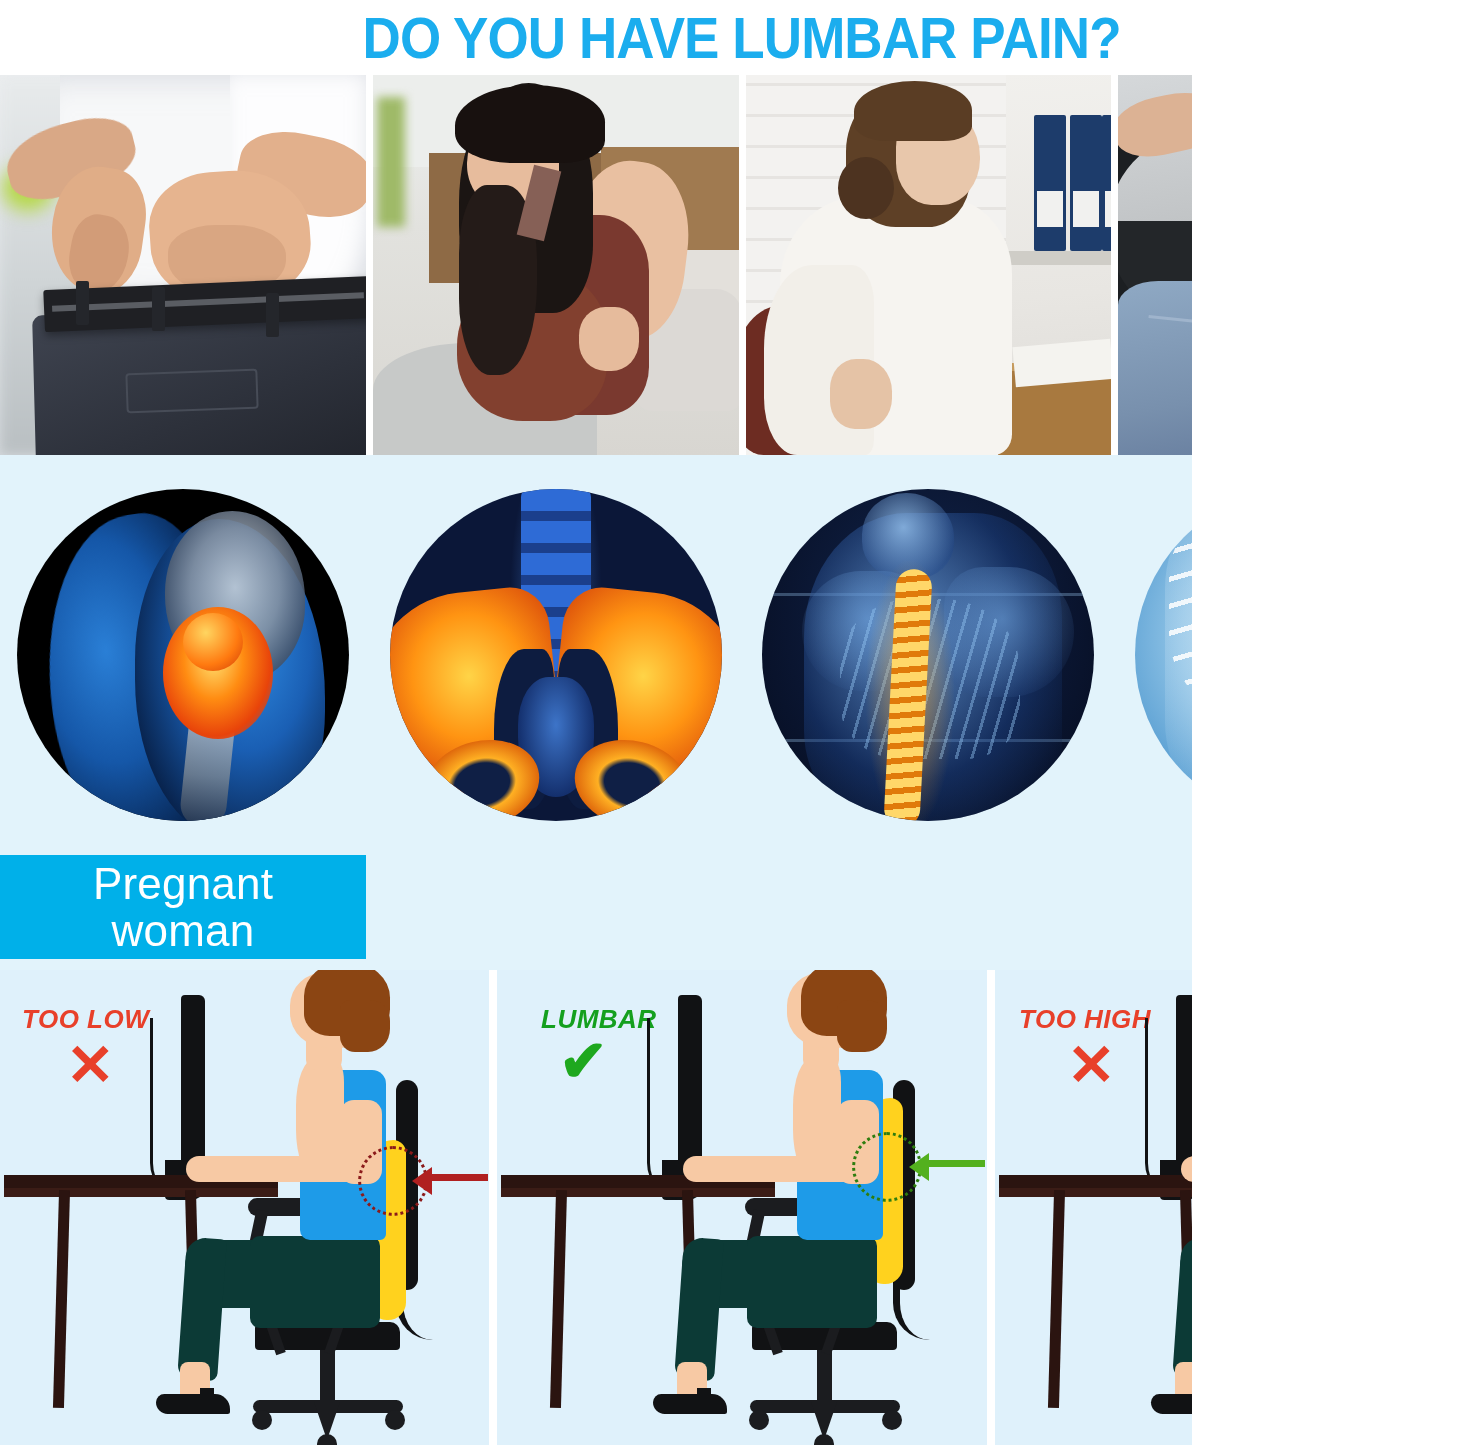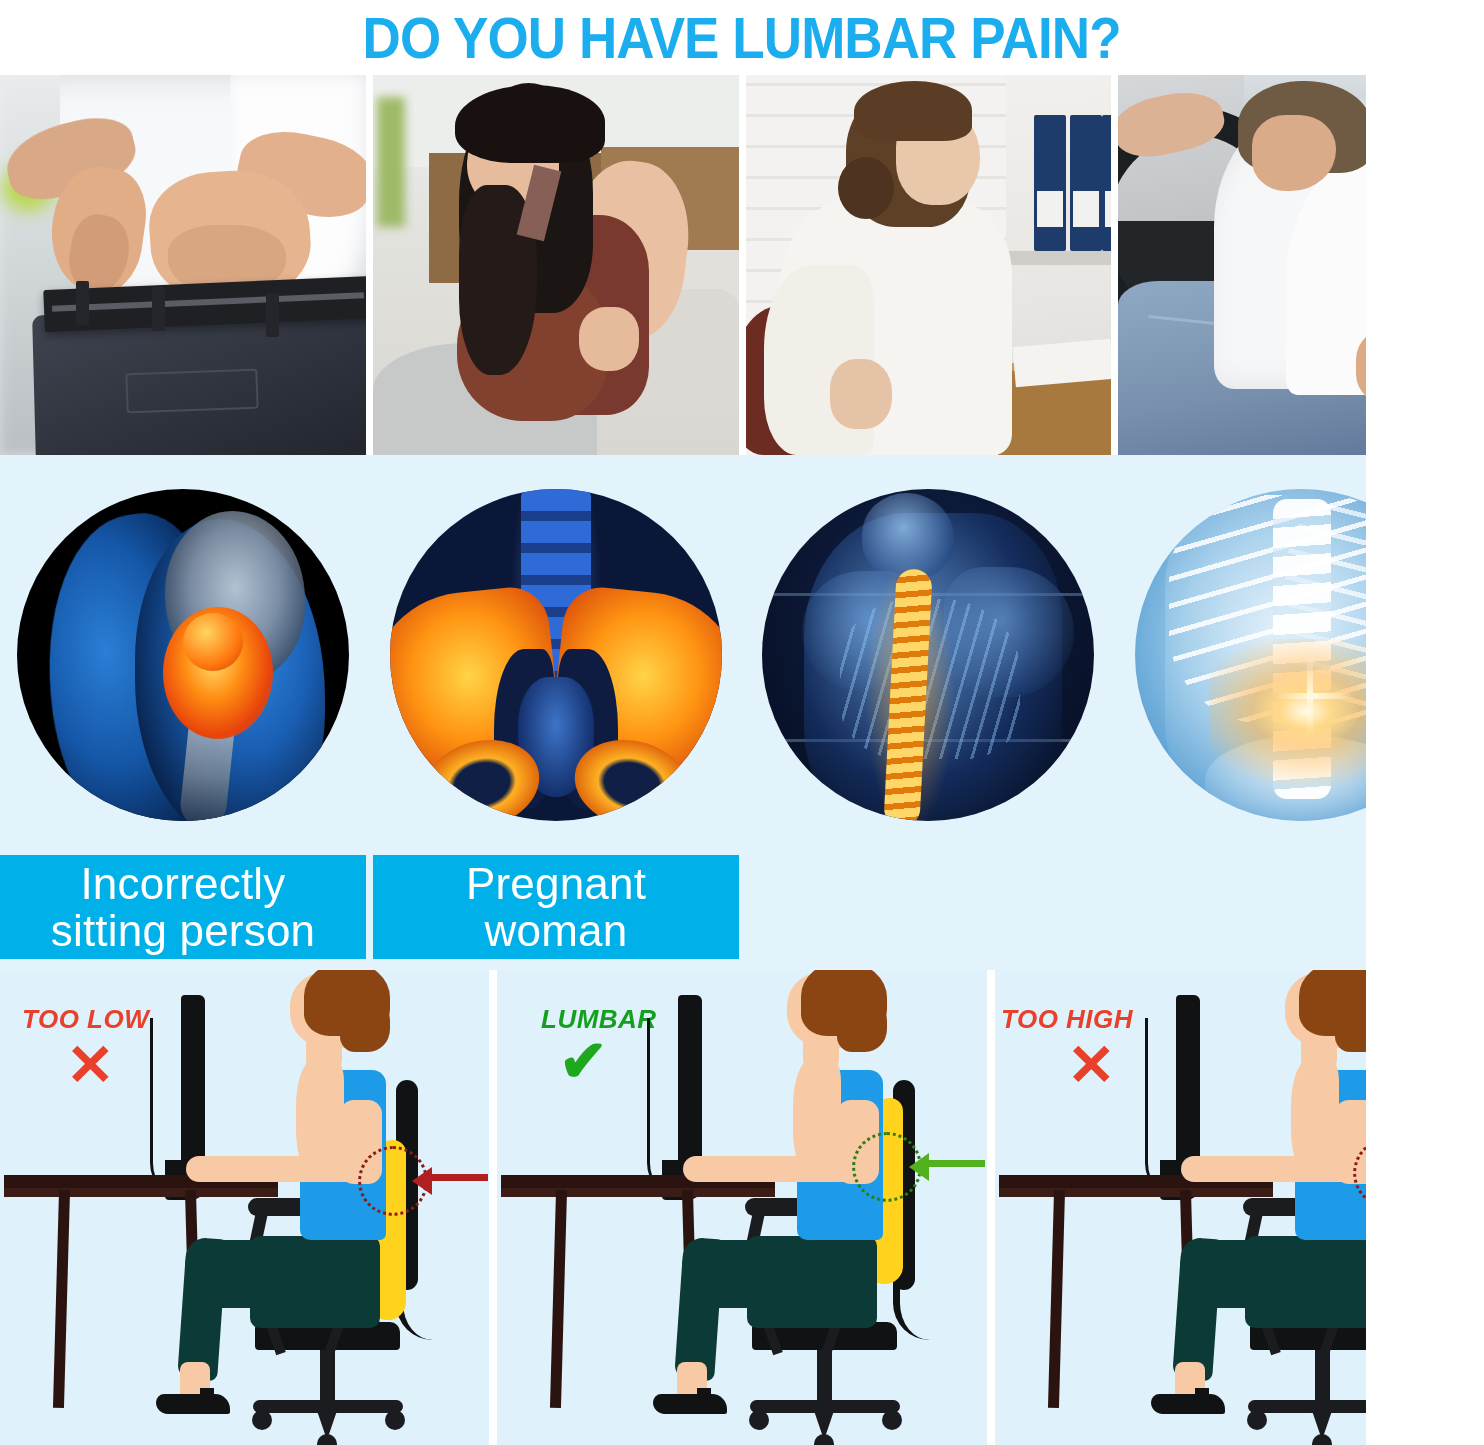--- a/index.html
+++ b/index.html
@@ -1,17 +1,17 @@
 <!DOCTYPE html>
 <html><head>
 <meta charset="utf-8">
 <style>
   html,body{margin:0;padding:0;background:#ffffff;}
   body{font-family:"Liberation Sans",sans-serif;}
-  .page{position:relative;width:1366px;height:1445px;background:#0c4a6e;overflow:hidden;}
+  .page{position:relative;width:1192px;height:1445px;background:#0c4a6e;overflow:hidden;}
 
   
   .title-bar{position:absolute;left:0;top:0;width:1484px;height:75px;background:#ffffff;
     display:flex;align-items:center;justify-content:center;}
   .title-text{font-family:"Liberation Sans",sans-serif;font-weight:bold;font-size:57px;
     letter-spacing:-1px;color:#1BADEE;white-space:nowrap;
     transform:scaleX(0.93);transform-origin:center;}
 
   
   .photo-row{position:absolute;left:0;top:75px;width:1484px;height:380px;background:#ffffff;
@@ -399,26 +399,20 @@
           <div class="c4-star"></div>
           <div class="c4-star2"></div>
       </div>
     </div>
 
   </div>
 
   <div class="label-row">
     <div class="label-cell">
       <div class="label-box">
-          <div class="label-text">Incorrectly
-sitting person</div>
-        </div>
-    </div>
-    <div class="label-cell">
-      <div class="label-box">
           <div class="label-text">Pregnant
 woman</div>
         </div>
     </div>
   </div>
 
   <div class="ill-row">
 
     <div class="ill-cell">
       <div class="tag bad" style="left:22px;top:34px;">TOO LOW</div>
@@ -519,21 +513,21 @@
       <div class="skin" style="left:290px;top:2px;width:82px;height:76px;border-radius:44% 40% 40% 46%;"></div>
       <div class="hair" style="left:304px;top:-8px;width:86px;height:74px;border-radius:46% 48% 36% 30%;"></div>
       <div class="hair" style="left:340px;top:30px;width:50px;height:52px;border-radius:20% 40% 44% 30%;"></div>
 
       <div class="dcircle" style="left:355px;top:162px;width:64px;height:64px;border:3px dotted #2E7D0E;"></div>
       <div class="arrow" style="left:428px;top:190px;width:60px;background:#53B01E;"></div>
       <div class="arrowHead" style="left:412px;top:183px;border-right:20px solid #53B01E;"></div>
     </div>
 
     <div class="ill-cell">
-      <div class="tag bad" style="left:6px;top:34px;">TOO HIGH</div>
+      <div class="tag bad" style="left:24px;top:34px;">TOO HIGH</div>
       <div class="mark x" style="left:72px;top:66px;">✕</div>
 
       <div class="mon" style="left:181px;top:25px;width:24px;height:202px;border-radius:4px 6px 2px 2px;"></div>
       <div class="mon" style="left:165px;top:190px;width:42px;height:40px;border-radius:0 0 40% 10%;"></div>
       <div class="cable" style="left:150px;top:48px;width:34px;height:182px;"></div>
       <div class="deskTop" style="left:4px;top:205px;width:274px;height:15px;"></div>
       <div class="deskTop" style="left:4px;top:218px;width:274px;height:9px;background:#3b1c16;"></div>
       <div class="legA" style="left:56px;top:220px;width:11px;height:218px;transform:rotate(1.6deg);"></div>
       <div class="legA" style="left:188px;top:220px;width:11px;height:218px;transform:rotate(-1.6deg);"></div>
       <div class="kbd" style="left:196px;top:196px;width:86px;height:10px;"></div>

